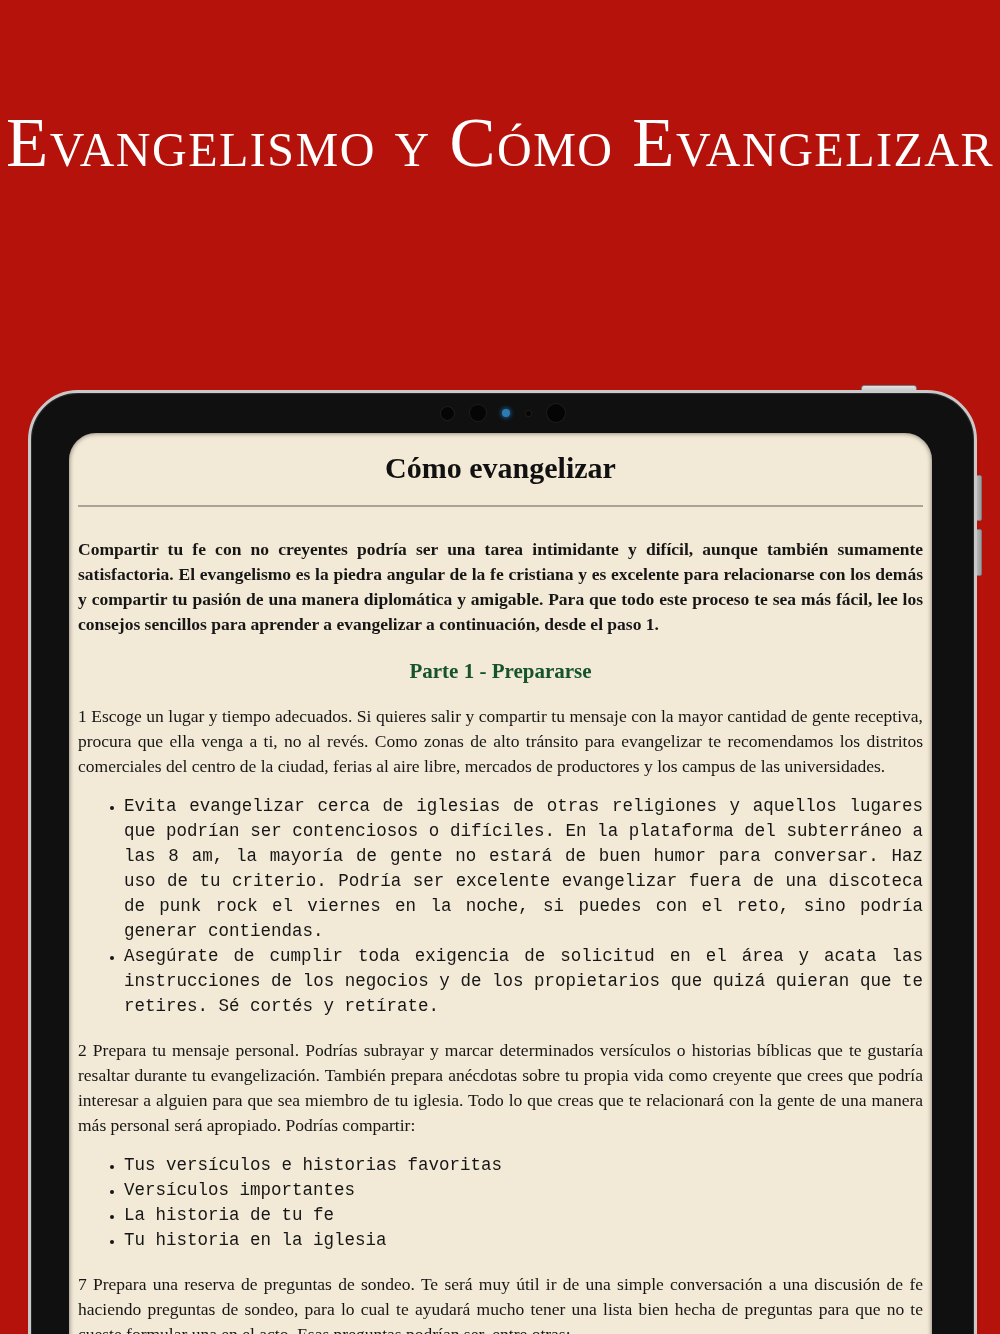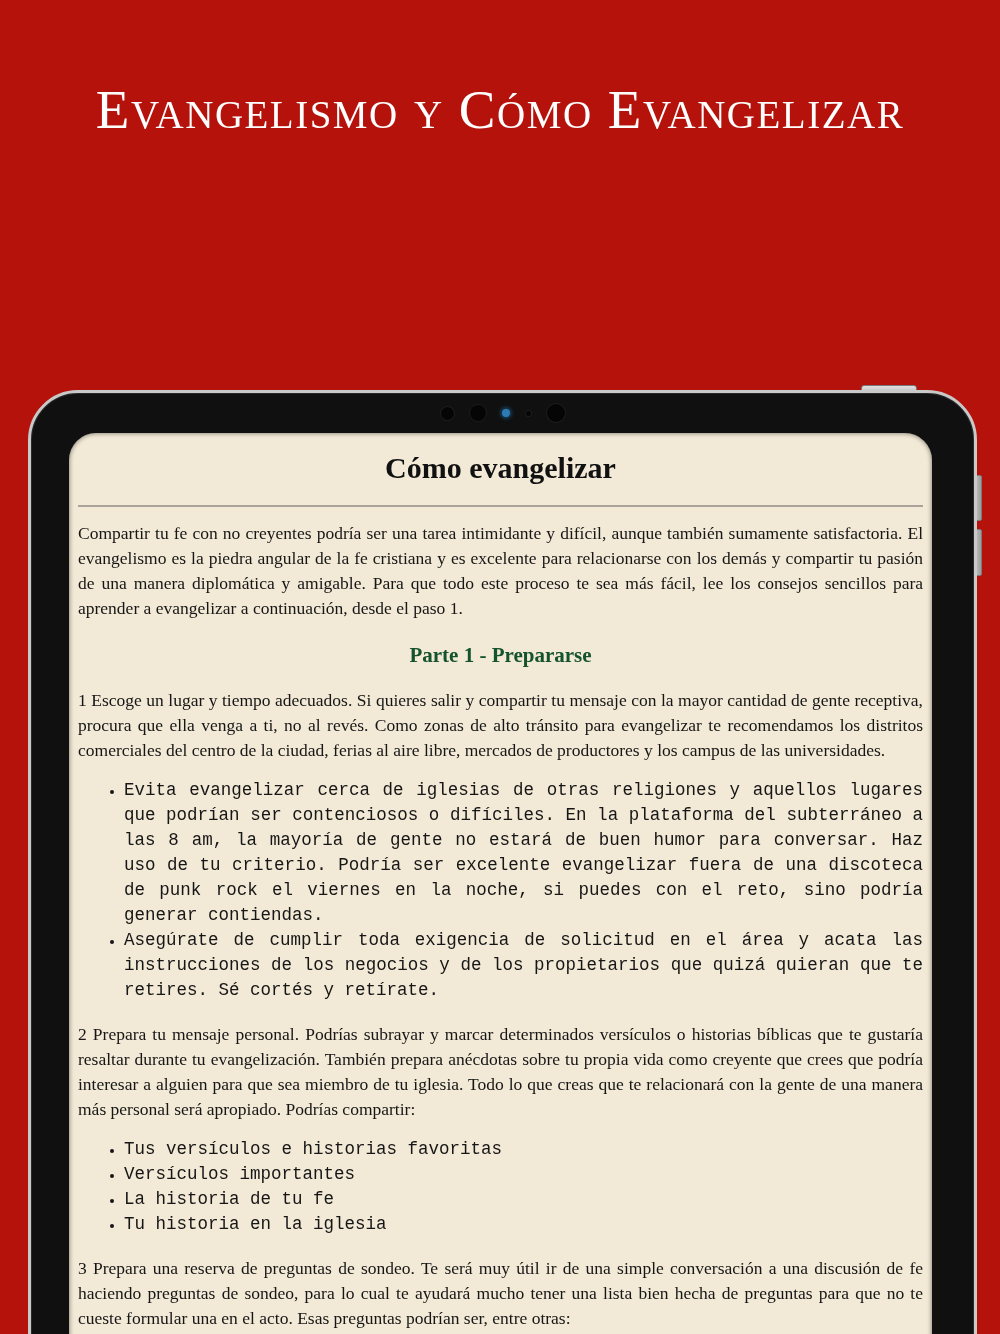--- a/index.html
+++ b/index.html
@@ -3,26 +3,26 @@
 <meta charset="utf-8">
 <style>
   html,body{margin:0;padding:0;}
   body{
     width:1000px;height:1334px;overflow:hidden;position:relative;
     background:#b5120b;
     font-family:"Liberation Serif",serif;
   }
   
   .page-title{
-    margin:0;padding-top:80px;
+    margin:0;padding-top:106px;
     text-align:center;color:#ffffff;
     font-family:"Liberation Serif",serif;
     font-variant:small-caps;
     font-weight:500;
-    font-size:55px;letter-spacing:1.5px;line-height:1.1;
+    font-size:69px;letter-spacing:1.5px;line-height:1.1;
   }
   
   .tablet-wrap{position:absolute;left:28px;top:390px;width:949px;height:1100px;}
   .power-button{
     position:absolute;top:-5px;left:833px;width:54px;height:12px;
     background:linear-gradient(#e2e2e2,#9d9d9d);
     border:1px solid #787878;border-radius:3px;
   }
   .volume-button{
     position:absolute;right:-5px;width:9px;
@@ -61,21 +61,21 @@
     font-size:17.5px;line-height:25px;
   }
   .doc-title{
     margin:10px 0 0;text-align:center;
     font-size:30px;font-weight:700;line-height:30px;color:#111;
   }
   .divider{
     border:none;border-top:2px solid #a9a39a;
     margin:22px 0 0;
   }
-  .intro{margin:14px 0 0;text-align:justify;}
+  .intro{margin:30px 0 0;text-align:justify;font-weight:bold;}
   .part-heading{
     margin:20px 0 0;text-align:center;
     font-size:21px;font-weight:700;line-height:28px;color:#14532d;
   }
   .step{margin:19px 0 0;text-align:justify;}
   .step-label{font-weight:400;}
   .doc ul{margin:15px 0 0;padding-left:46px;}
   .doc li{text-align:justify;font-family:Liberation Mono, monospace;}
   .doc li::marker{font-size:13px;}
 </style>
@@ -118,21 +118,21 @@
 
         <p class="step"><span class="step-label">2 Prepara tu mensaje personal.</span><span> Podrías subrayar y marcar determinados versículos o historias bíblicas que te gustaría resaltar durante tu evangelización. También prepara anécdotas sobre tu propia vida como creyente que crees que podría interesar a alguien para que sea miembro de tu iglesia. Todo lo que creas que te relacionará con la gente de una manera más personal será apropiado. Podrías compartir:</span></p>
 
         <ul>
           <li>Tus versículos e historias favoritas</li>
           <li>Versículos importantes</li>
           <li>La historia de tu fe</li>
           <li>Tu historia en la iglesia</li>
         </ul>
 
-        <p class="step"><span class="step-label">3 Prepara una reserva de preguntas de sondeo.</span><span> Te será muy útil ir de una simple conversación a una discusión de fe haciendo preguntas de sondeo, para lo cual te ayudará mucho tener una lista bien hecha de preguntas para que no te cueste formular una en el acto. Esas preguntas podrían ser, entre otras:</span></p>
+        <p class="step"><span class="step-label">7 Prepara una reserva de preguntas de sondeo.</span><span> Te será muy útil ir de una simple conversación a una discusión de fe haciendo preguntas de sondeo, para lo cual te ayudará mucho tener una lista bien hecha de preguntas para que no te cueste formular una en el acto. Esas preguntas podrían ser, entre otras:</span></p>
 
         <ul>
           <li>¿Todo en la vida después de la muerte?</li>
           <li>¿Qué crees que pasa cuando uno muere?</li>
 
         </ul>
 
       </div>
     </div>
   </div>

